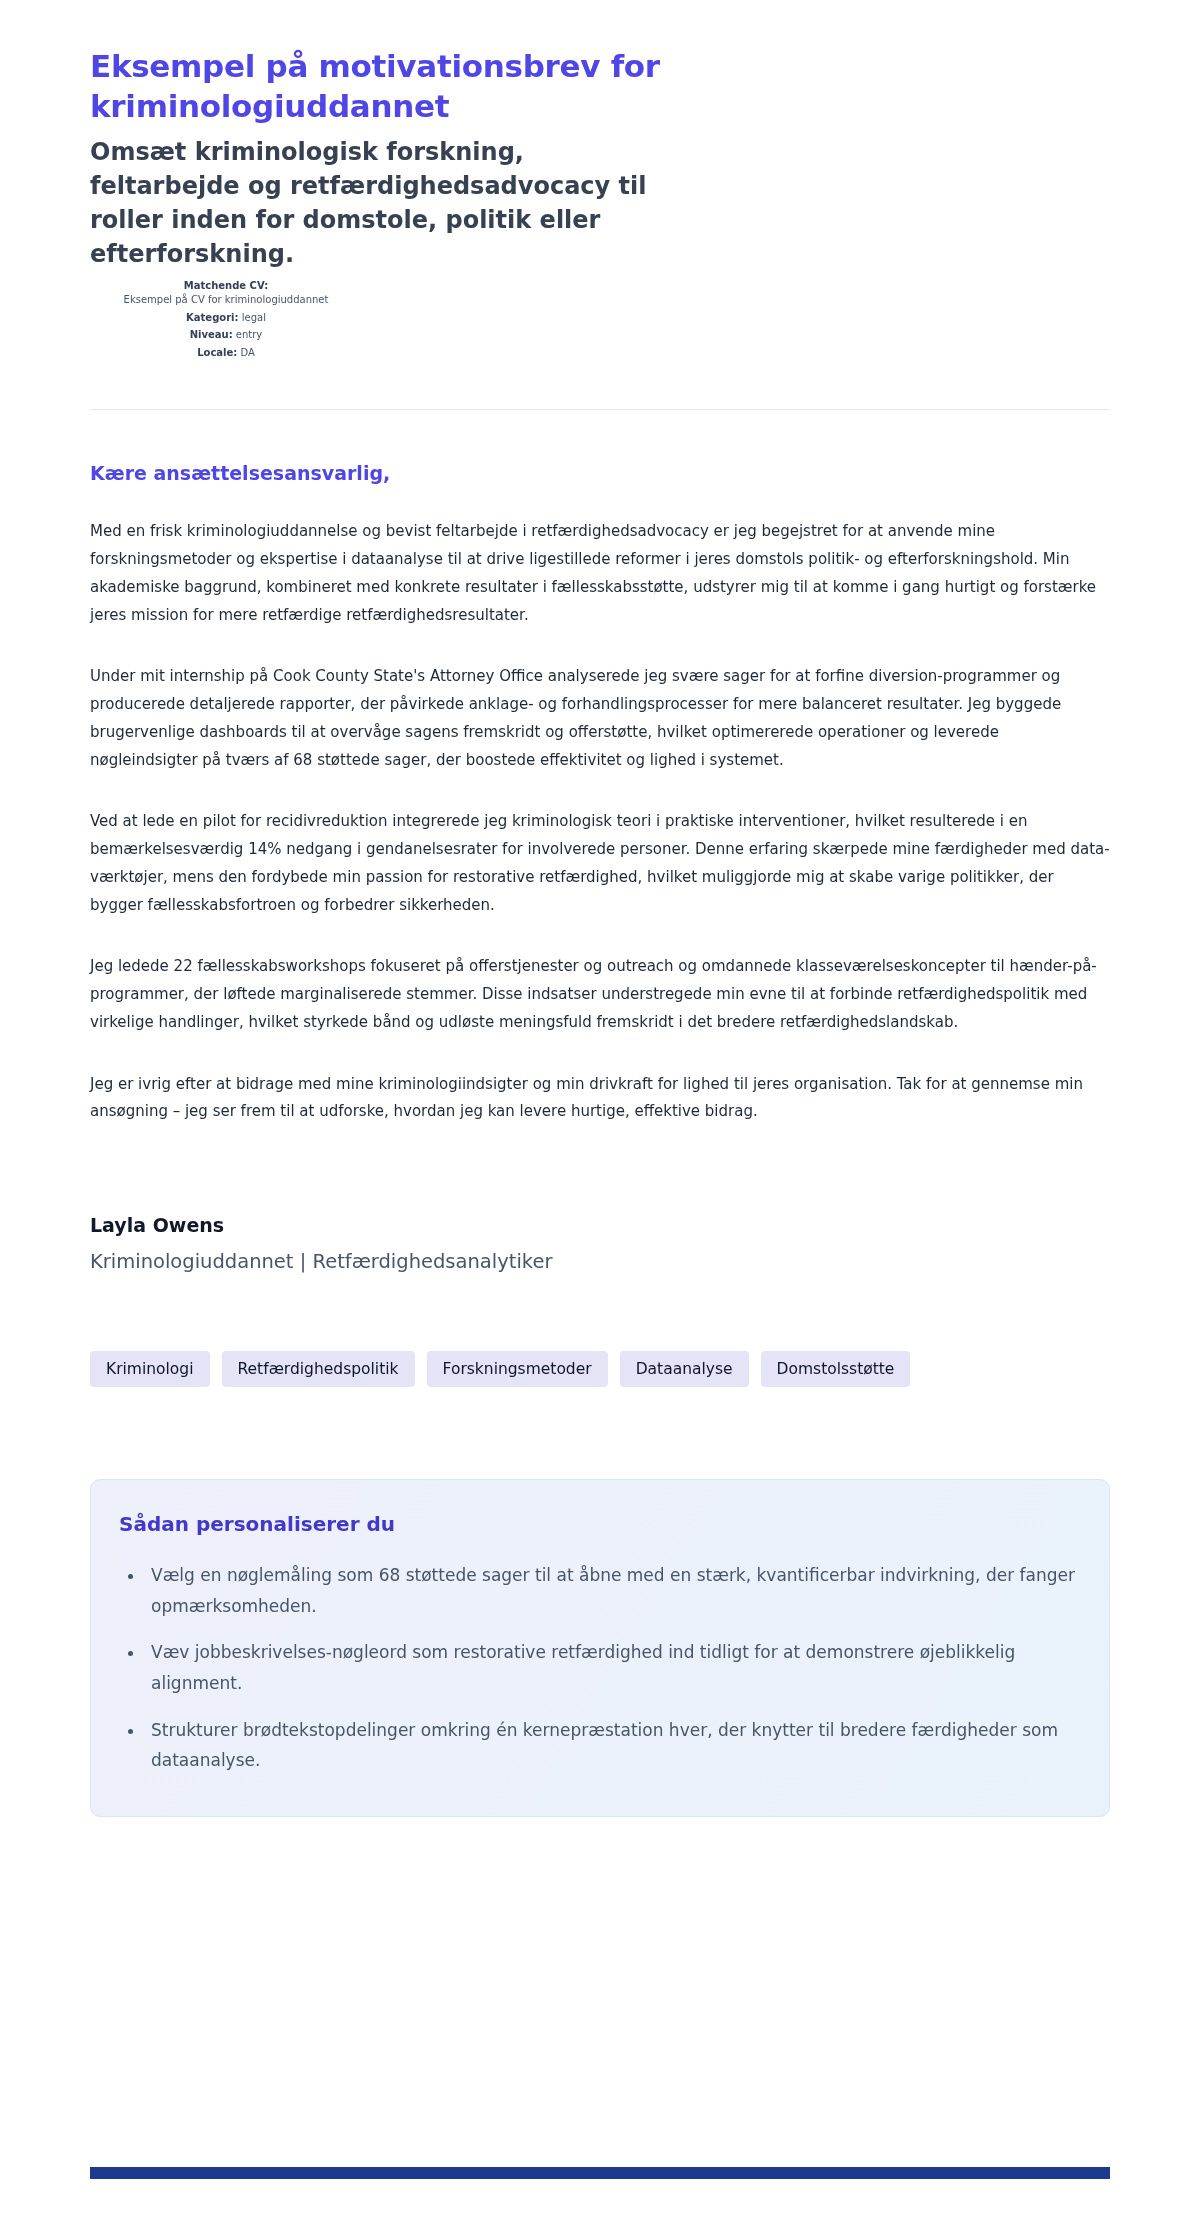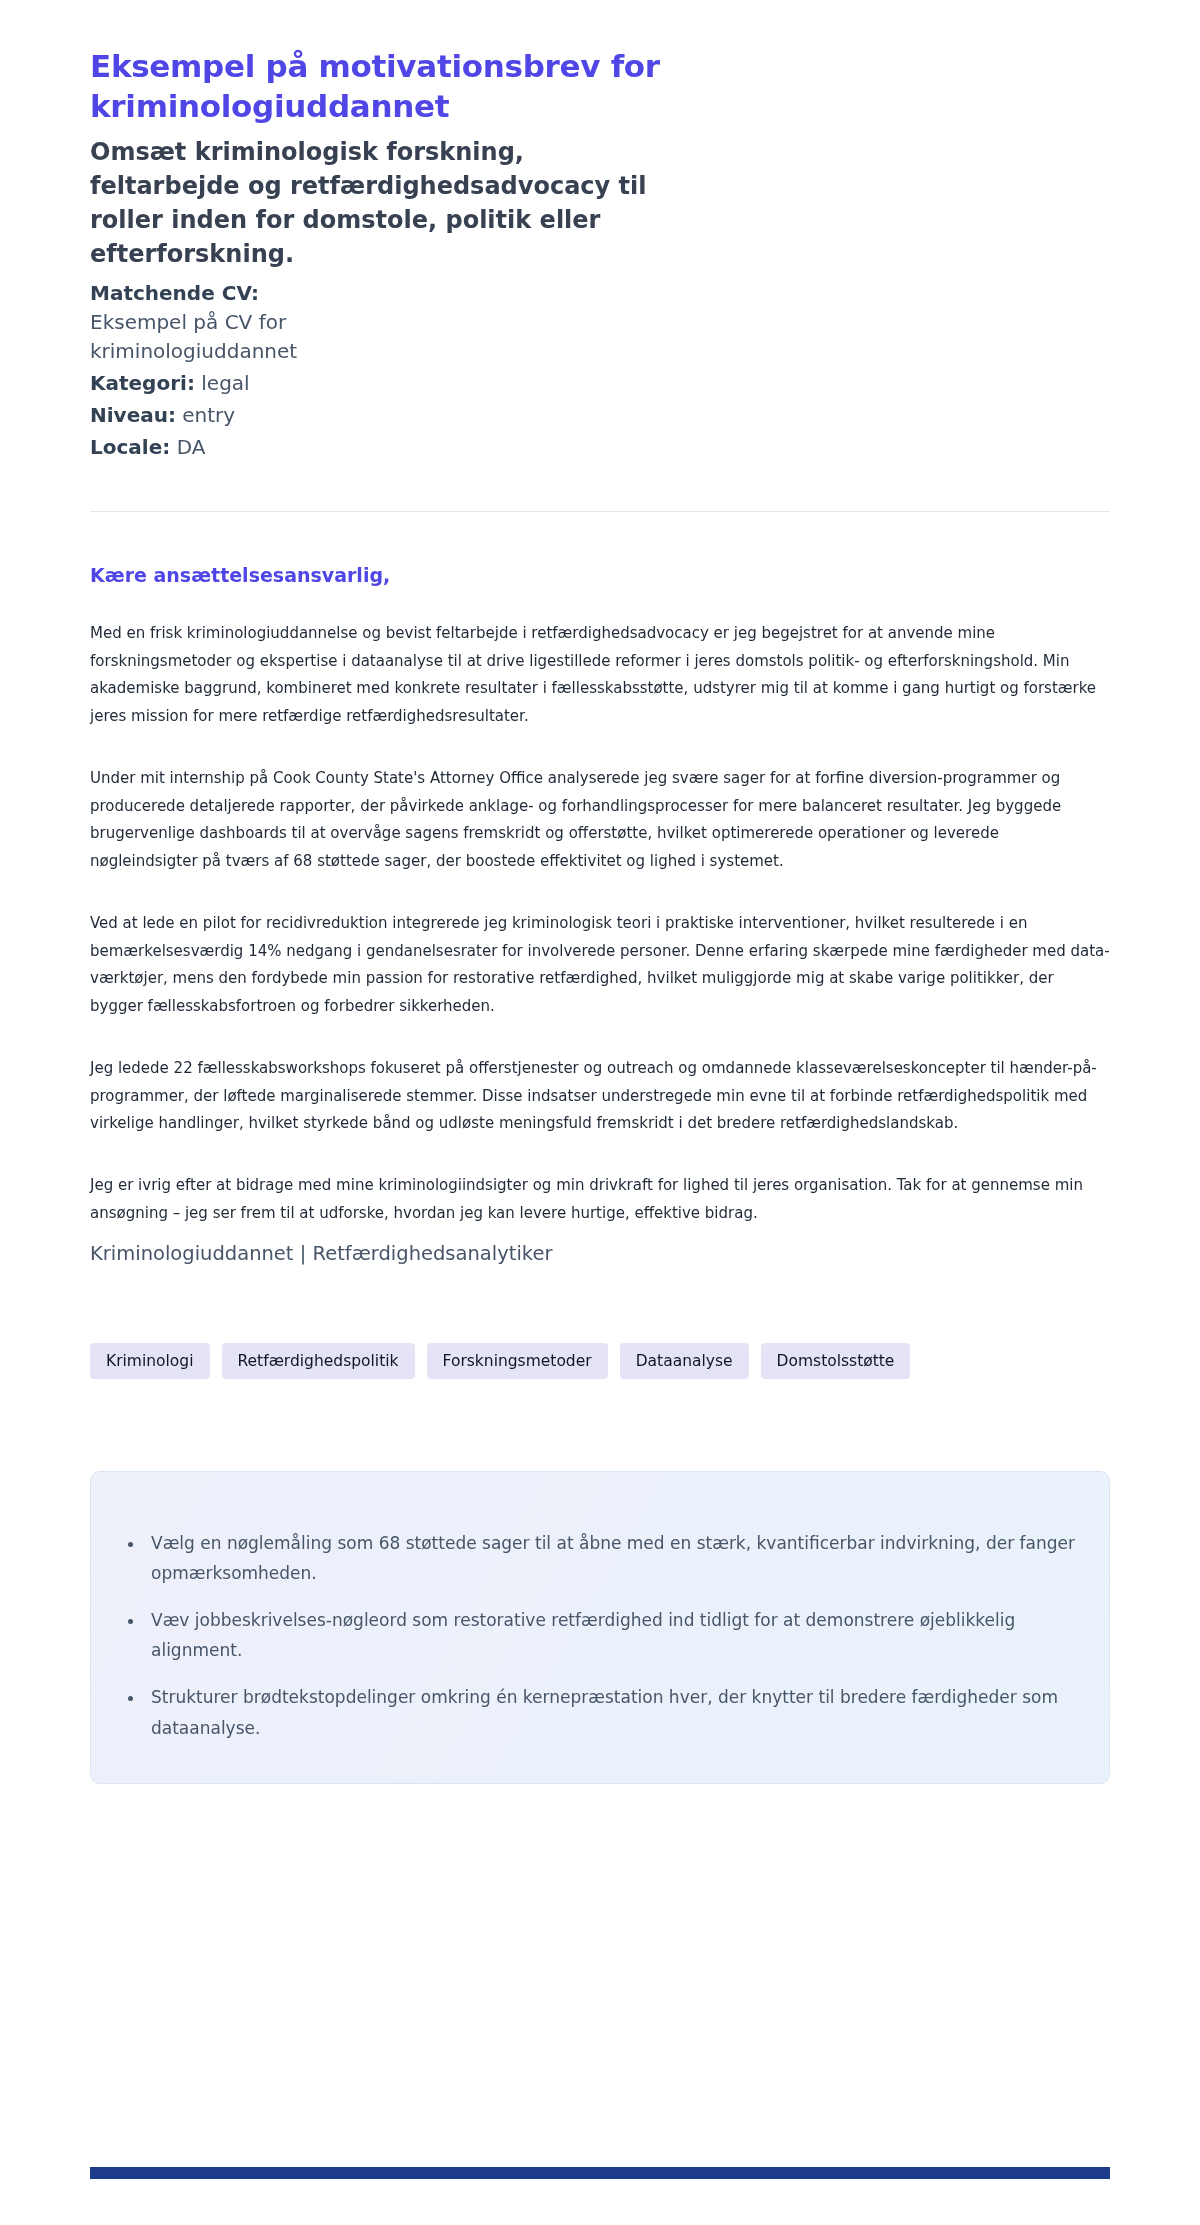--- a/index.html
+++ b/index.html
@@ -32,22 +32,22 @@
     margin:8px 0 0;
     font-size:24px;
     line-height:1.42;
     font-weight:700;
     color:#374151;
     max-width:560px;
   }
   .meta {
     width:272px;
     flex-shrink:0;
-    text-align:left;
-    font-size:20px;
+    text-align:center;
+    font-size:10px;
     line-height:1.45;
     color:#475569;
     padding-top:8px;
   }
   .meta-row { margin-bottom:3px; }
   .meta-label { font-weight:700; color:#334155; }
   .meta-row.block .meta-value { display:block; }
   
   .divider { border:0; border-top:1px solid #e2e8f0; margin:46px 0 0; }
   
@@ -146,36 +146,38 @@
 
         <p class="para">Under mit internship på Cook County State's Attorney Office analyserede jeg svære sager for at forfine diversion-programmer og producerede detaljerede rapporter, der påvirkede anklage- og forhandlingsprocesser for mere balanceret resultater. Jeg byggede brugervenlige dashboards til at overvåge sagens fremskridt og offerstøtte, hvilket optimererede operationer og leverede nøgleindsigter på tværs af 68 støttede sager, der boostede effektivitet og lighed i systemet.</p>
 
         <p class="para">Ved at lede en pilot for recidivreduktion integrerede jeg kriminologisk teori i praktiske interventioner, hvilket resulterede i en bemærkelsesværdig 14% nedgang i gendanelsesrater for involverede personer. Denne erfaring skærpede mine færdigheder med data-værktøjer, mens den fordybede min passion for restorative retfærdighed, hvilket muliggjorde mig at skabe varige politikker, der bygger fællesskabsfortroen og forbedrer sikkerheden.</p>
 
         <p class="para">Jeg ledede 22 fællesskabsworkshops fokuseret på offerstjenester og outreach og omdannede klasseværelseskoncepter til hænder-på-programmer, der løftede marginaliserede stemmer. Disse indsatser understregede min evne til at forbinde retfærdighedspolitik med virkelige handlinger, hvilket styrkede bånd og udløste meningsfuld fremskridt i det bredere retfærdighedslandskab.</p>
 
         <p class="para">Jeg er ivrig efter at bidrage med mine kriminologiindsigter og min drivkraft for lighed til jeres organisation. Tak for at gennemse min ansøgning – jeg ser frem til at udforske, hvordan jeg kan levere hurtige, effektive bidrag.</p>
       </div>
 
+    <p class="sig-name">Layla Owens</p>
     <p class="sig-role">Kriminologiuddannet | Retfærdighedsanalytiker</p>
 
     <div class="tags">
 
         <span class="tag">Kriminologi</span>
 
         <span class="tag">Retfærdighedspolitik</span>
 
         <span class="tag">Forskningsmetoder</span>
 
         <span class="tag">Dataanalyse</span>
 
         <span class="tag">Domstolsstøtte</span>
       </div>
 
     <section class="tips">
+      <h2>Sådan personaliserer du</h2>
       <ul>
 
           <li>Vælg en nøglemåling som 68 støttede sager til at åbne med en stærk, kvantificerbar indvirkning, der fanger opmærksomheden.</li>
 
           <li>Væv jobbeskrivelses-nøgleord som restorative retfærdighed ind tidligt for at demonstrere øjeblikkelig alignment.</li>
 
           <li>Strukturer brødtekstopdelinger omkring én kernepræstation hver, der knytter til bredere færdigheder som dataanalyse.</li>
         </ul>
     </section>
   </main>

